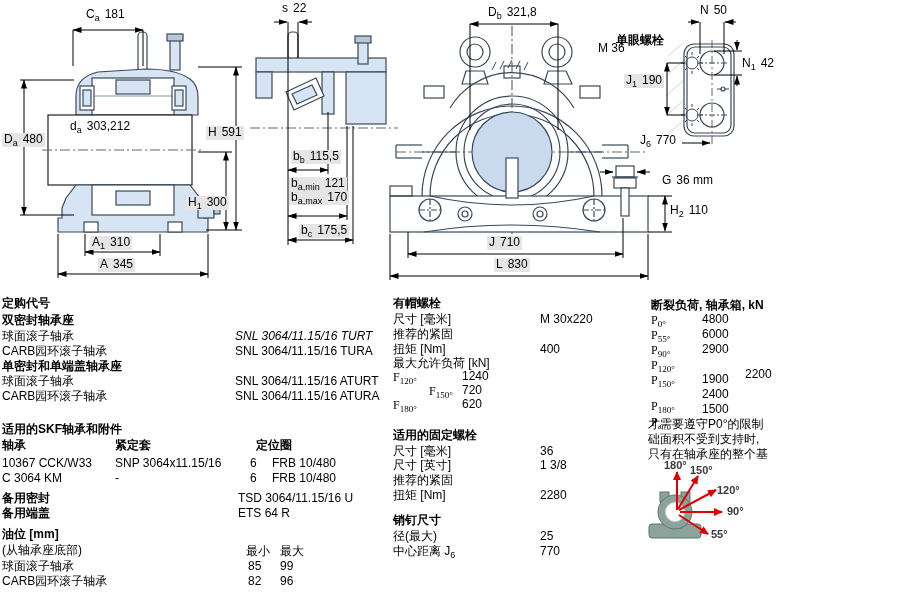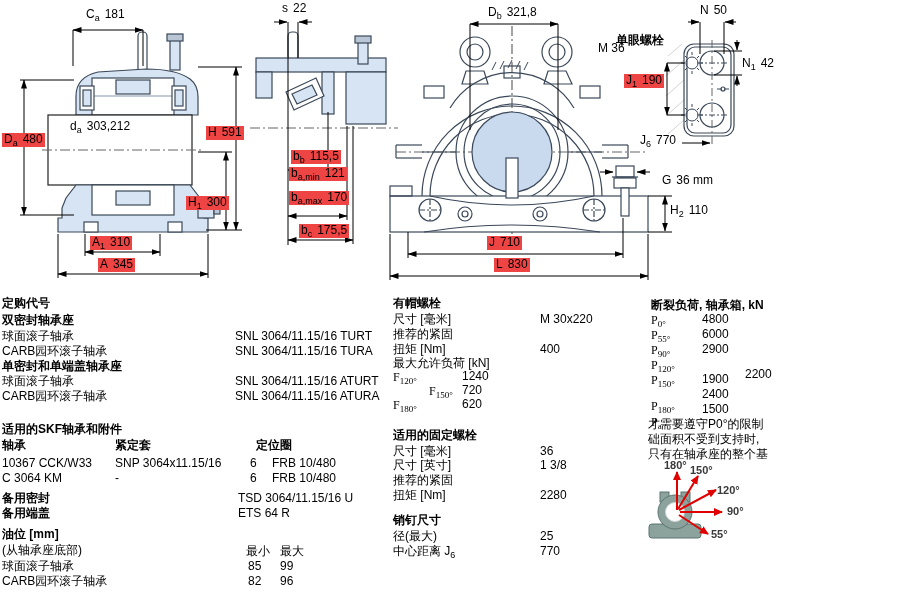--- a/index.html
+++ b/index.html
@@ -1,21 +1,21 @@
 <!DOCTYPE html>
 <html><head>
 <meta charset="utf-8">
 <style>
   html,body{margin:0;padding:0;background:#fff;}
   #canvas{position:relative;width:900px;height:600px;background:#fff;overflow:hidden;
           font-family:"Liberation Sans","DejaVu Sans",sans-serif;}
   svg{position:absolute;left:0;top:0;}
   .lab{position:absolute;font:12px/1.15 "Liberation Sans","DejaVu Sans",sans-serif;color:#000;white-space:nowrap;}
   .b{font-weight:bold;}
-  .bg{background:#ef4444;padding:0 2px;}
+  .bg{background:#e5e5e5;padding:0 2px;}
   .serif{font-family:"Liberation Serif","DejaVu Serif",serif;}
   sub{font-size:9px;line-height:0;}
   .v{padding-left:5px;}
   .red{color:#3a3a3a;font-weight:bold;font-size:11px;}
 </style>
 </head>
 <body>
 
 <div id="canvas">
 
@@ -235,40 +235,40 @@
 <div class="lab" style="left:86px;top:8px;"><span>C</span><sub>a</sub><span class="v">181</span></div>
 <div class="lab bg" style="left:2px;top:133px;"><span>D</span><sub>a</sub><span class="v">480</span></div>
 <div class="lab" style="left:70px;top:120px;"><span>d</span><sub>a</sub><span class="v">303,212</span></div>
 <div class="lab bg" style="left:206px;top:126px;"><span>H</span><span class="v">591</span></div>
 <div class="lab bg" style="left:186px;top:196px;"><span>H</span><sub>1</sub><span class="v">300</span></div>
 <div class="lab bg" style="left:90px;top:236px;"><span>A</span><sub>1</sub><span class="v">310</span></div>
 <div class="lab bg" style="left:98px;top:258px;"><span>A</span><span class="v">345</span></div>
 
 <div class="lab" style="left:282px;top:2px;"><span>s</span><span class="v">22</span></div>
 <div class="lab bg" style="left:291px;top:150px;"><span>b</span><sub>b</sub><span class="v">115,5</span></div>
-<div class="lab bg" style="left:289px;top:167px;"><span>b</span><sub>a,min</sub><span class="v">121</span></div>
+<div class="lab bg" style="left:289px;top:177px;"><span>b</span><sub>a,min</sub><span class="v">121</span></div>
 <div class="lab bg" style="left:289px;top:191px;"><span>b</span><sub>a,max</sub><span class="v">170</span></div>
 <div class="lab bg" style="left:299px;top:224px;"><span>b</span><sub>c</sub><span class="v">175,5</span></div>
 
 <div class="lab" style="left:488px;top:6px;"><span>D</span><sub>b</sub><span class="v">321,8</span></div>
 <div class="lab b" style="left:616px;top:26px;margin-top:8px;">单眼螺栓</div>
 <div class="lab" style="left:598px;top:42px;">M 36</div>
 <div class="lab" style="left:700px;top:4px;"><span>N</span><span class="v">50</span></div>
 <div class="lab" style="left:742px;top:57px;"><span>N</span><sub>1</sub><span class="v">42</span></div>
 <div class="lab bg" style="left:624px;top:74px;"><span>J</span><sub>1</sub><span class="v">190</span></div>
 <div class="lab" style="left:640px;top:134px;"><span>J</span><sub>6</sub><span class="v">770</span></div>
 <div class="lab" style="left:662px;top:164px;margin-top:10px;"><span>G</span><span class="v">36 mm</span></div>
 <div class="lab" style="left:670px;top:204px;"><span>H</span><sub>2</sub><span class="v">110</span></div>
 <div class="lab bg" style="left:487px;top:236px;"><span>J</span><span class="v">710</span></div>
 <div class="lab bg" style="left:494px;top:258px;"><span>L</span><span class="v">830</span></div>
 
 <div class="lab b" style="left:2px;top:297px;">定购代号</div>
 <div class="lab b" style="left:2px;top:314px;">双密封轴承座</div>
 <div class="lab" style="left:2px;top:330px;">球面滚子轴承</div>
-<div class="lab" style="left:235px;top:330px;">SNL 3064/11.15/16 TURT</div>
+<div class="lab" style="left:235px;top:330px;font-style:italic;">SNL 3064/11.15/16 TURT</div>
 <div class="lab" style="left:2px;top:345px;">CARB园环滚子轴承</div>
 <div class="lab" style="left:235px;top:345px;">SNL 3064/11.15/16 TURA</div>
 <div class="lab b" style="left:2px;top:360px;">单密封和单端盖轴承座</div>
 <div class="lab" style="left:2px;top:375px;">球面滚子轴承</div>
 <div class="lab" style="left:235px;top:375px;">SNL 3064/11.15/16 ATURT</div>
 <div class="lab" style="left:2px;top:390px;">CARB园环滚子轴承</div>
 <div class="lab" style="left:235px;top:390px;">SNL 3064/11.15/16 ATURA</div>
 
 <div class="lab b" style="left:2px;top:423px;">适用的SKF轴承和附件</div>
 <div class="lab b" style="left:2px;top:439px;">轴承</div>

